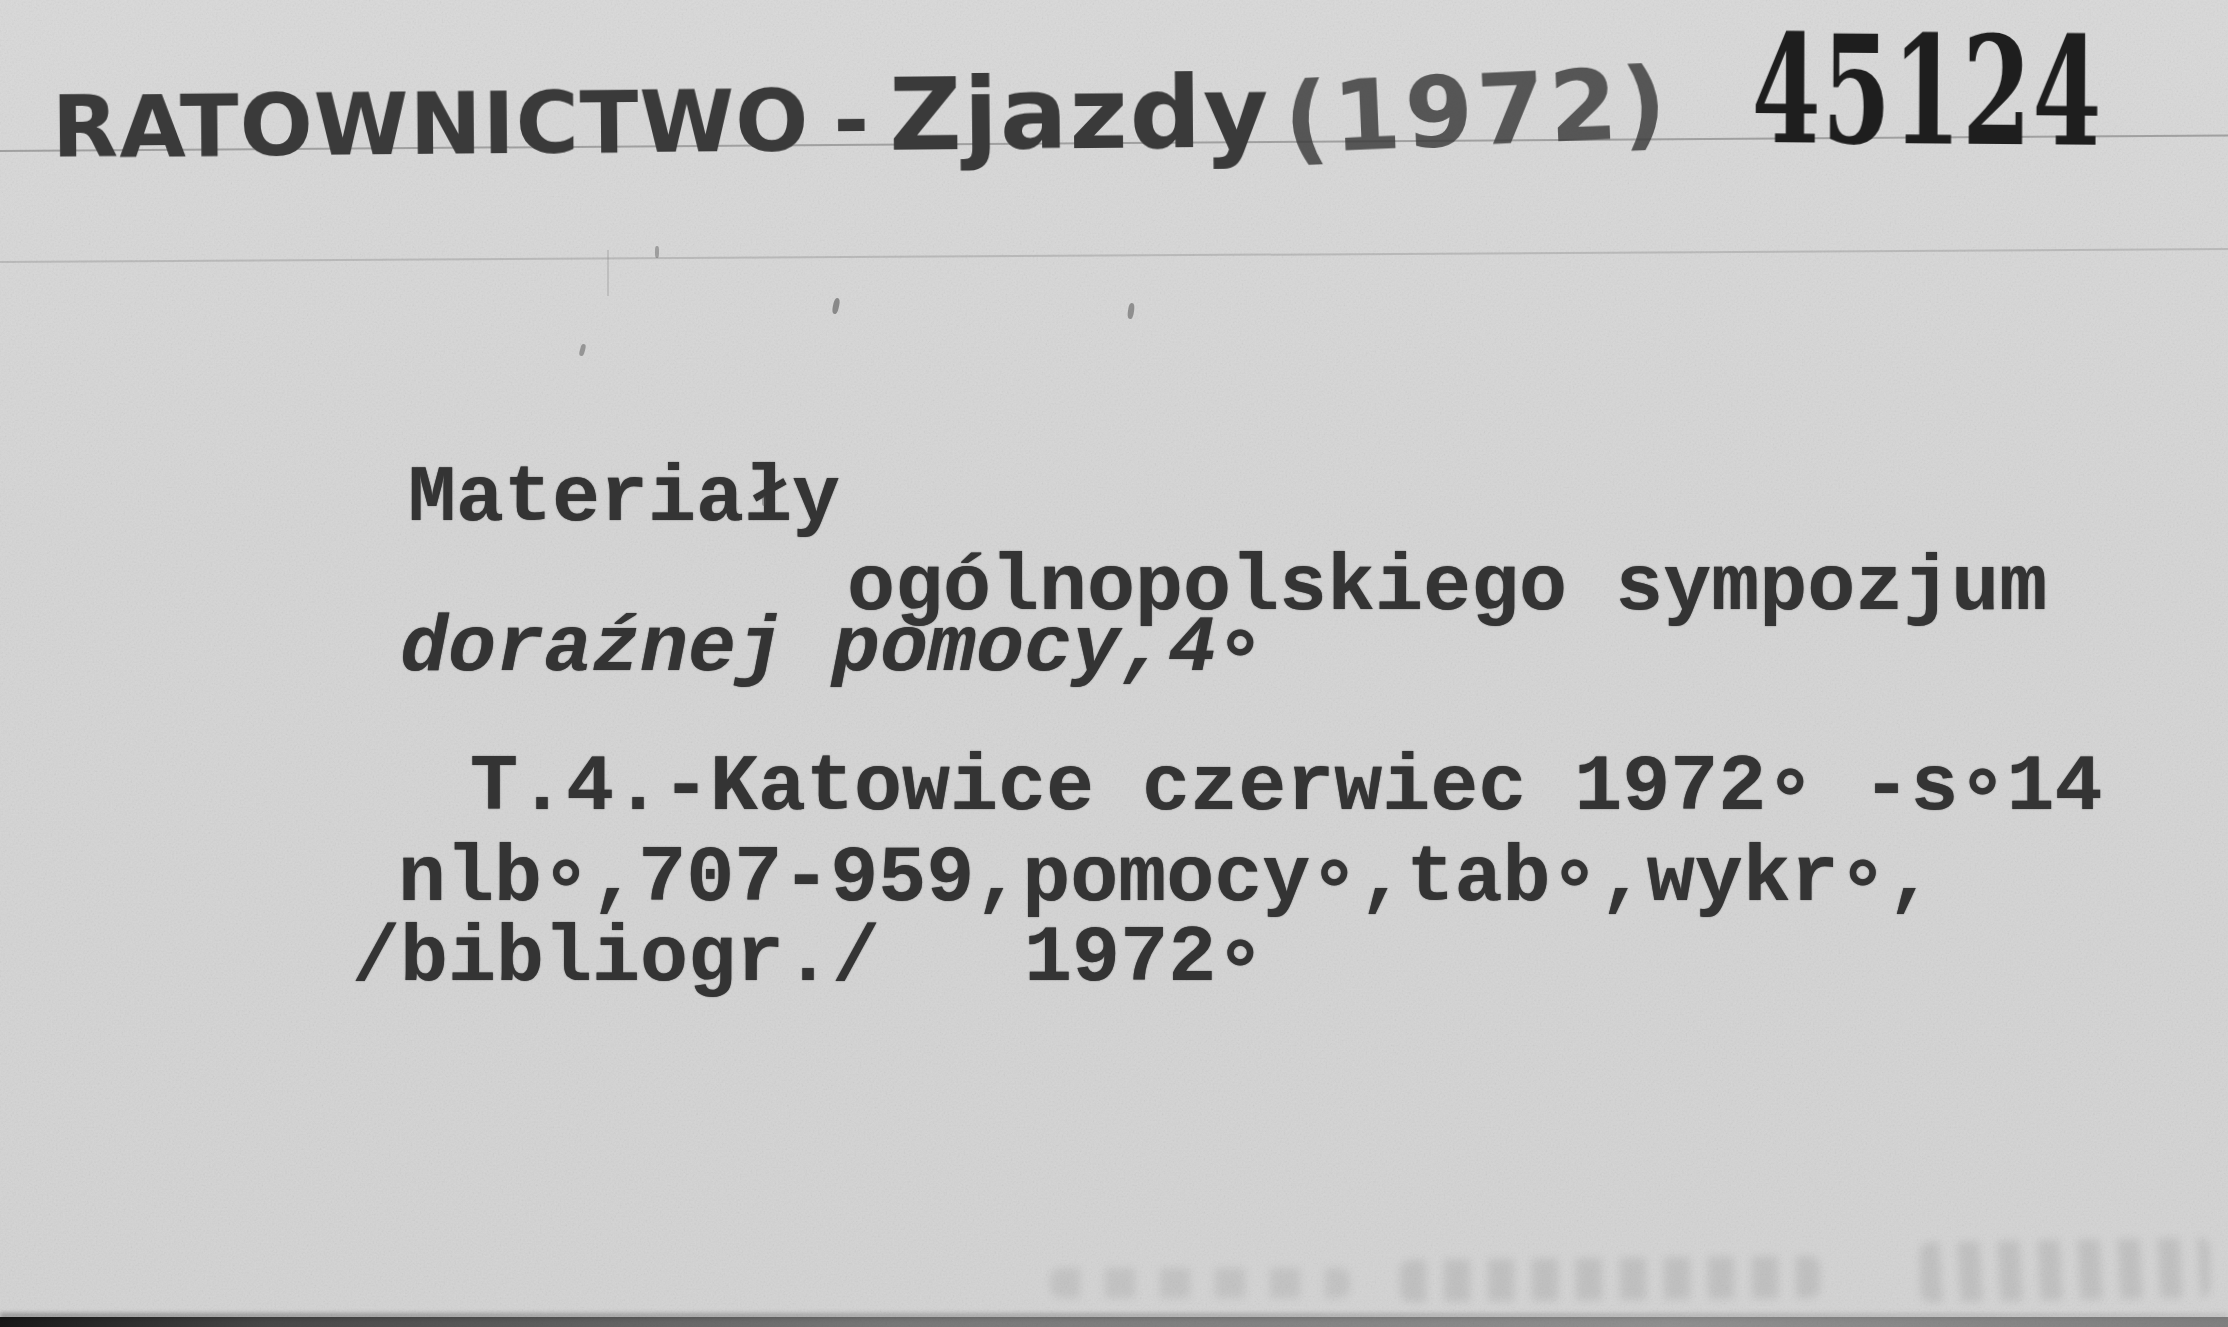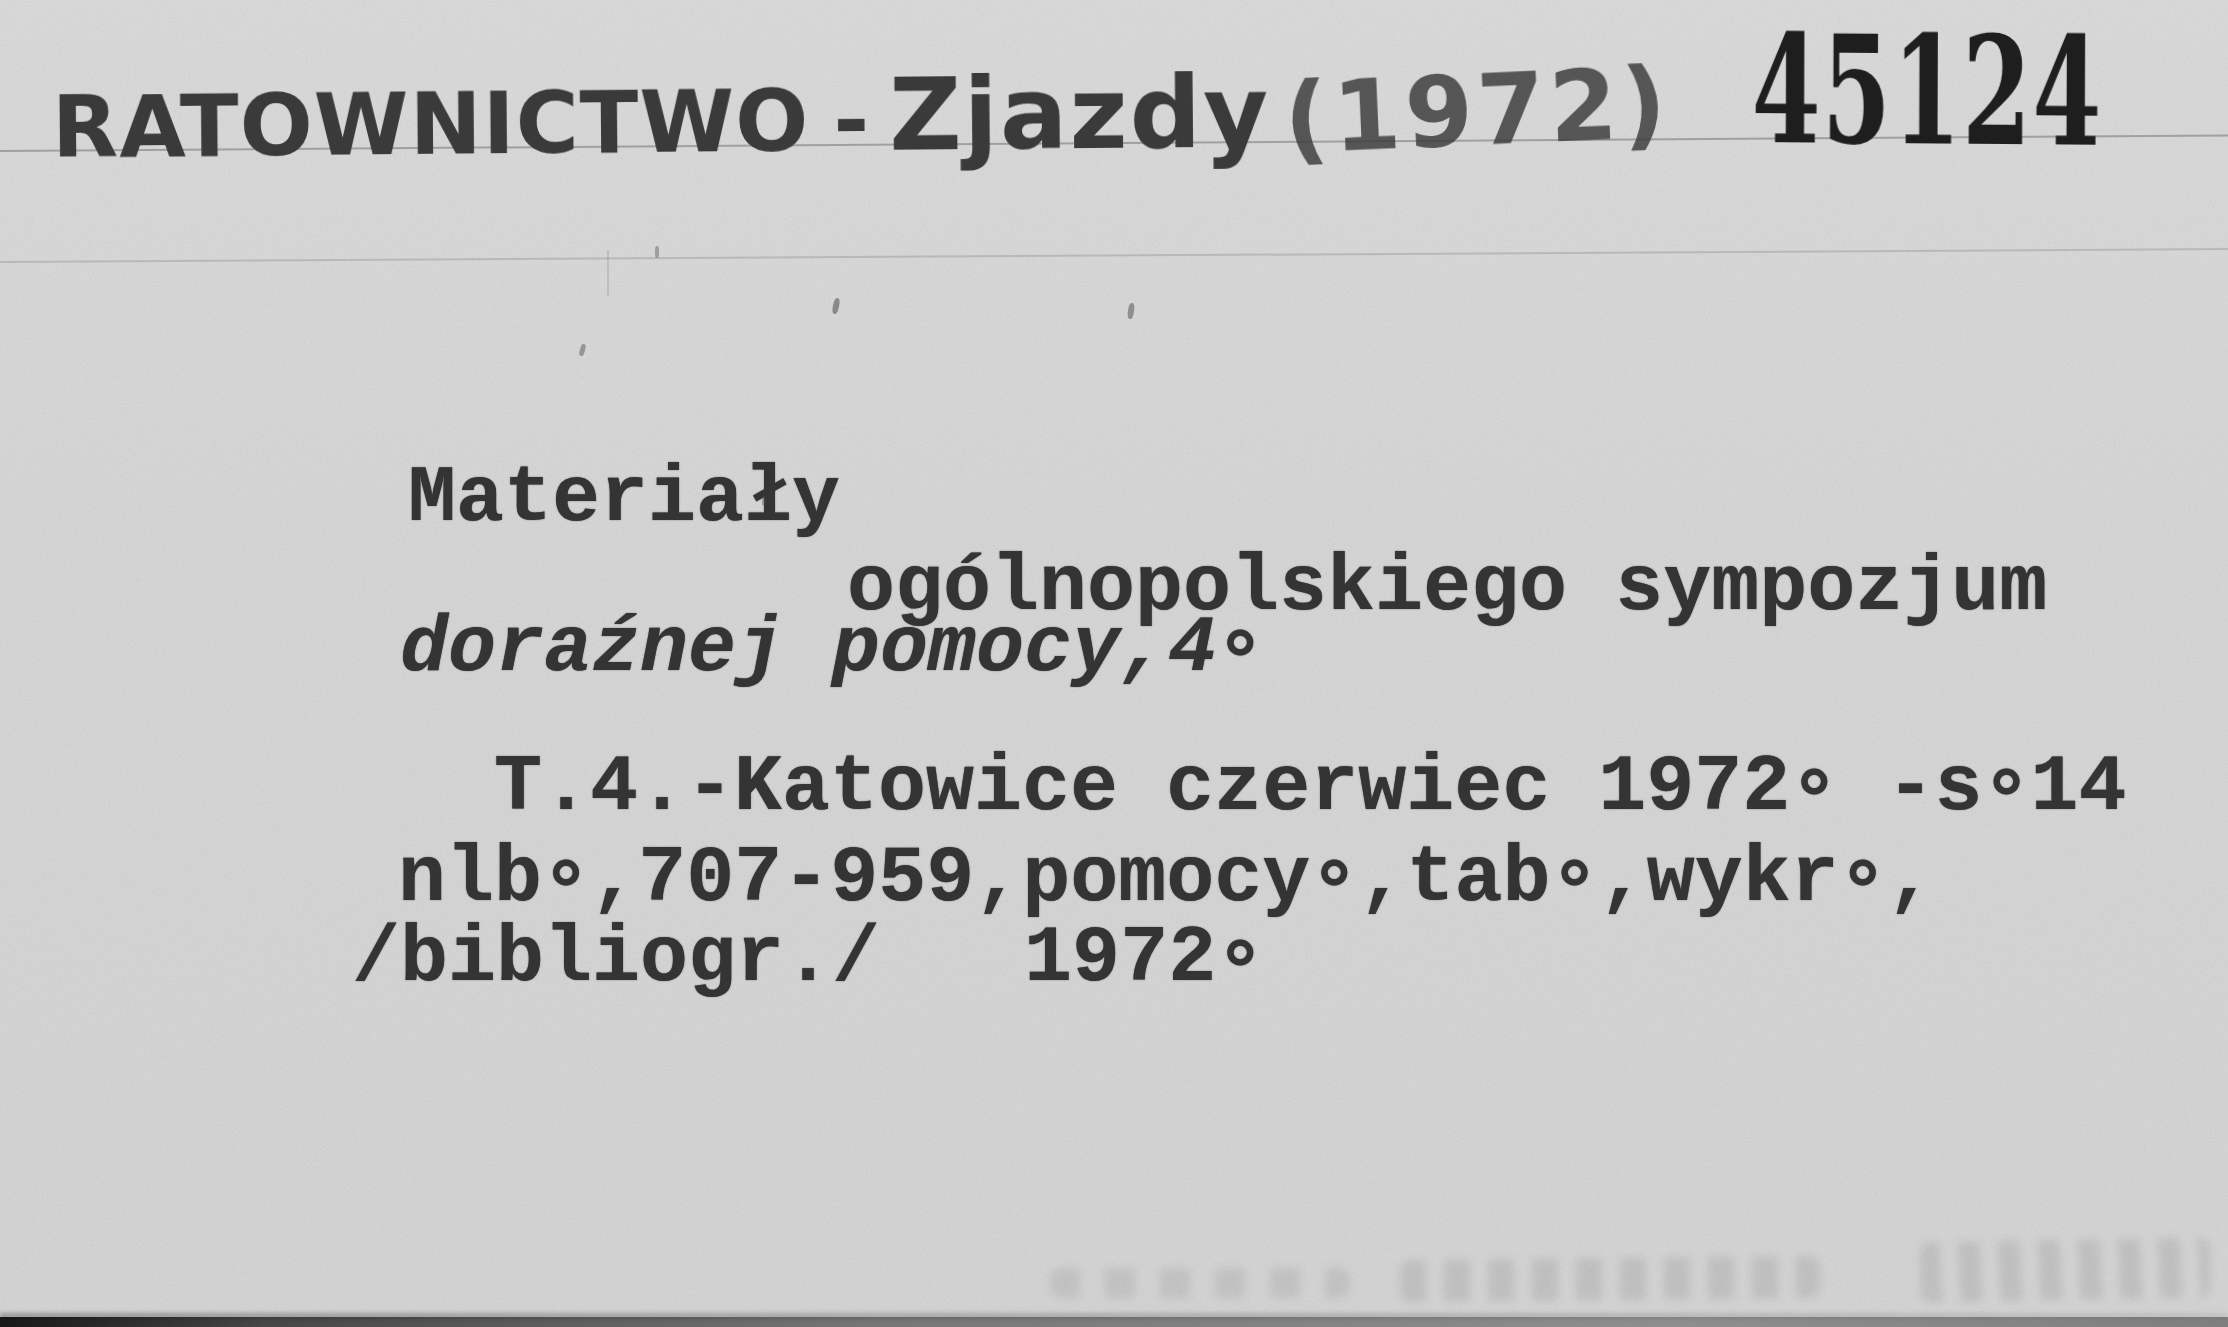--- a/index.html
+++ b/index.html
@@ -54,21 +54,21 @@
     font-weight:bold;
     font-size:80px;line-height:80px;
     white-space:pre;
     color:#343434;
     text-shadow:0 0 1.3px rgba(52,52,52,.85);
     filter:blur(0.3px);
   }
   .tw-l1{left:400px;top:459px;margin-left:8px;}
   .tw-l2{left:847px;top:548px;}
   .tw-l3{left:400px;top:609px;font-style:italic;}
-  .tw-l4{left:494px;top:748px;}
+  .tw-l4{left:470px;top:748px;}
   .tw-l5{left:398px;top:839px;}
   .tw-l6{left:352px;top:919px;}
 
   
   .speck{position:absolute;background:#4a4a4a;border-radius:40%;}
   .speck-a{left:833px;top:298px;width:6px;height:16px;opacity:.55;transform:rotate(12deg);}
   .speck-b{left:1128px;top:303px;width:6px;height:16px;opacity:.5;transform:rotate(8deg);}
   .speck-c{left:580px;top:344px;width:5px;height:12px;opacity:.45;transform:rotate(15deg);}
   .speck-d{left:655px;top:246px;width:4px;height:12px;opacity:.4;}
   .speck-e{left:762px;top:496px;width:4px;height:10px;opacity:.4;}

